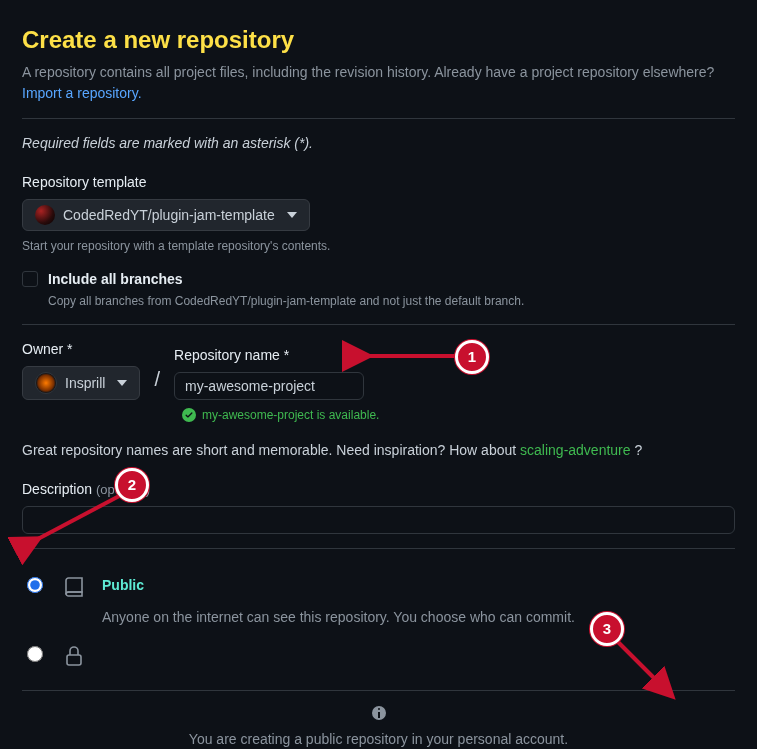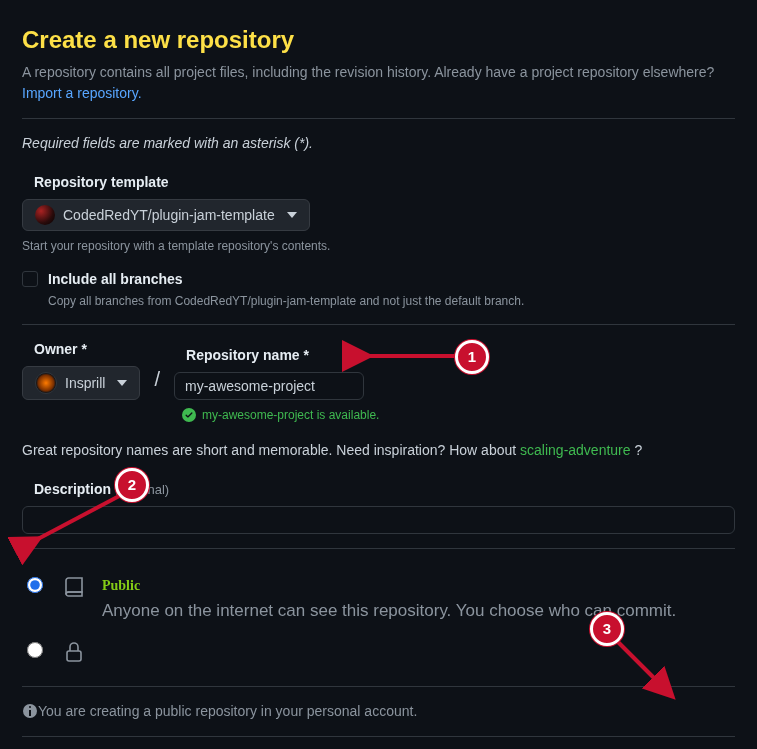--- a/index.html
+++ b/index.html
@@ -17,21 +17,21 @@
     --success-btn-hover:#2ea043;
     --annot-red:#c8102e;
   }
   html,body{margin:0;padding:0;background:var(--bg);color:var(--fg);font-family:-apple-system,BlinkMacSystemFont,"Segoe UI",Helvetica,Arial,sans-serif;font-size:14px;line-height:1.5;}
   .page{width:757px;min-height:749px;box-sizing:border-box;padding:22px 22px 24px 22px;position:relative;}
   h1{font-size:24px;font-weight:600;margin:0 0 4px 0;color:#fde047;}
   .subtitle{color:var(--fg-muted);margin:0 0 2px 0;}
   .subtitle a{color:var(--accent);text-decoration:none;}
   hr.sep{border:none;border-top:1px solid var(--border);margin:14px 0;}
   .req-note{font-style:italic;color:var(--fg);margin:8px 0 4px 0;}
-  .section-label{font-weight:700;color:#e6edf3;margin:0 0 6px 12px;display:block;}
+  .section-label{font-weight:400;color:#e6edf3;margin:0 0 6px 0;display:block;}
   .select-btn{display:inline-flex;align-items:center;gap:8px;background:var(--btn-bg);border:1px solid var(--btn-border);color:var(--fg);border-radius:6px;padding:5px 12px;font-size:14px;cursor:pointer;}
   .select-btn .caret{margin-left:4px;}
   .hint{color:var(--fg-muted);font-size:12px;margin:6px 0 0 0;}
   .checkbox-row{display:flex;align-items:flex-start;gap:10px;margin-top:14px;}
   input[type=checkbox]{width:16px;height:16px;margin:2px 0 0 0;accent-color:var(--accent);background:var(--input-bg);border:1px solid var(--input-border);border-radius:3px;appearance:none;}
   input[type=checkbox]:checked{background:var(--accent);}
   .checkbox-row .cb-label{font-weight:600;color:#e6edf3;}
   .checkbox-row .cb-desc{color:var(--fg-muted);font-size:12px;margin-top:2px;}
   .owner-row{display:flex;align-items:flex-end;gap:12px;margin-top:6px;}
   .owner-col{display:flex;flex-direction:column;}
@@ -41,23 +41,23 @@
   .avail{display:flex;align-items:center;gap:6px;color:var(--green);font-size:12px;margin:6px 0 0 0;}
   .inspiration{margin:16px 0 0 0;}
   .inspiration .sugg{color:var(--green);}
   .optional{color:var(--fg-muted);font-weight:400;font-size:13px;}
   .desc-block{margin-top:18px;}
   .desc-block input{margin-top:6px;}
   .visibility{margin-top:18px;}
   .vis-row{display:flex;align-items:flex-start;gap:14px;padding:8px 0;}
   .vis-row input[type=radio]{width:16px;height:16px;margin-top:2px;accent-color:#1f6feb;}
   .vis-icon{width:28px;display:flex;justify-content:center;color:var(--fg-muted);}
-  .vis-title{font-weight:600;color:#84cc16;font-family:Liberation Serif, serif;}
-  .vis-desc{color:var(--fg-muted);font-size:17px;margin-top:2px;}
-  .info-row{display:flex;align-items:center;color:var(--fg-muted);margin-top:6px;}
+  .vis-title{font-weight:600;color:#5eead4;}
+  .vis-desc{color:var(--fg-muted);font-size:14px;margin-top:11px;}
+  .info-row{display:flex;align-items:center;gap:8px;color:var(--fg-muted);margin-top:6px;flex-direction:column;}
   .template-avatar{width:20px;height:20px;border-radius:50%;background:radial-gradient(circle at 30% 30%,#aa2222 0%,#2b0b0b 60%,#000 100%);display:inline-block;flex:none;}
   .owner-avatar{width:20px;height:20px;border-radius:50%;background:radial-gradient(circle at 50% 50%,#ff7b00 0%,#7a2f00 55%,#0d1117 70%);border:1px solid #30363d;display:inline-block;flex:none;}
   svg{display:block;}
   
   .annot{position:absolute;pointer-events:none;}
   .badge{width:28px;height:28px;border-radius:50%;background:var(--annot-red);border:3px solid #fff;box-shadow:0 0 0 1px var(--annot-red);color:#fff;font-weight:700;display:flex;align-items:center;justify-content:center;font-size:15px;position:absolute;}
   .arrow-svg{position:absolute;overflow:visible;}
 </style>
 </head>
 <body>

